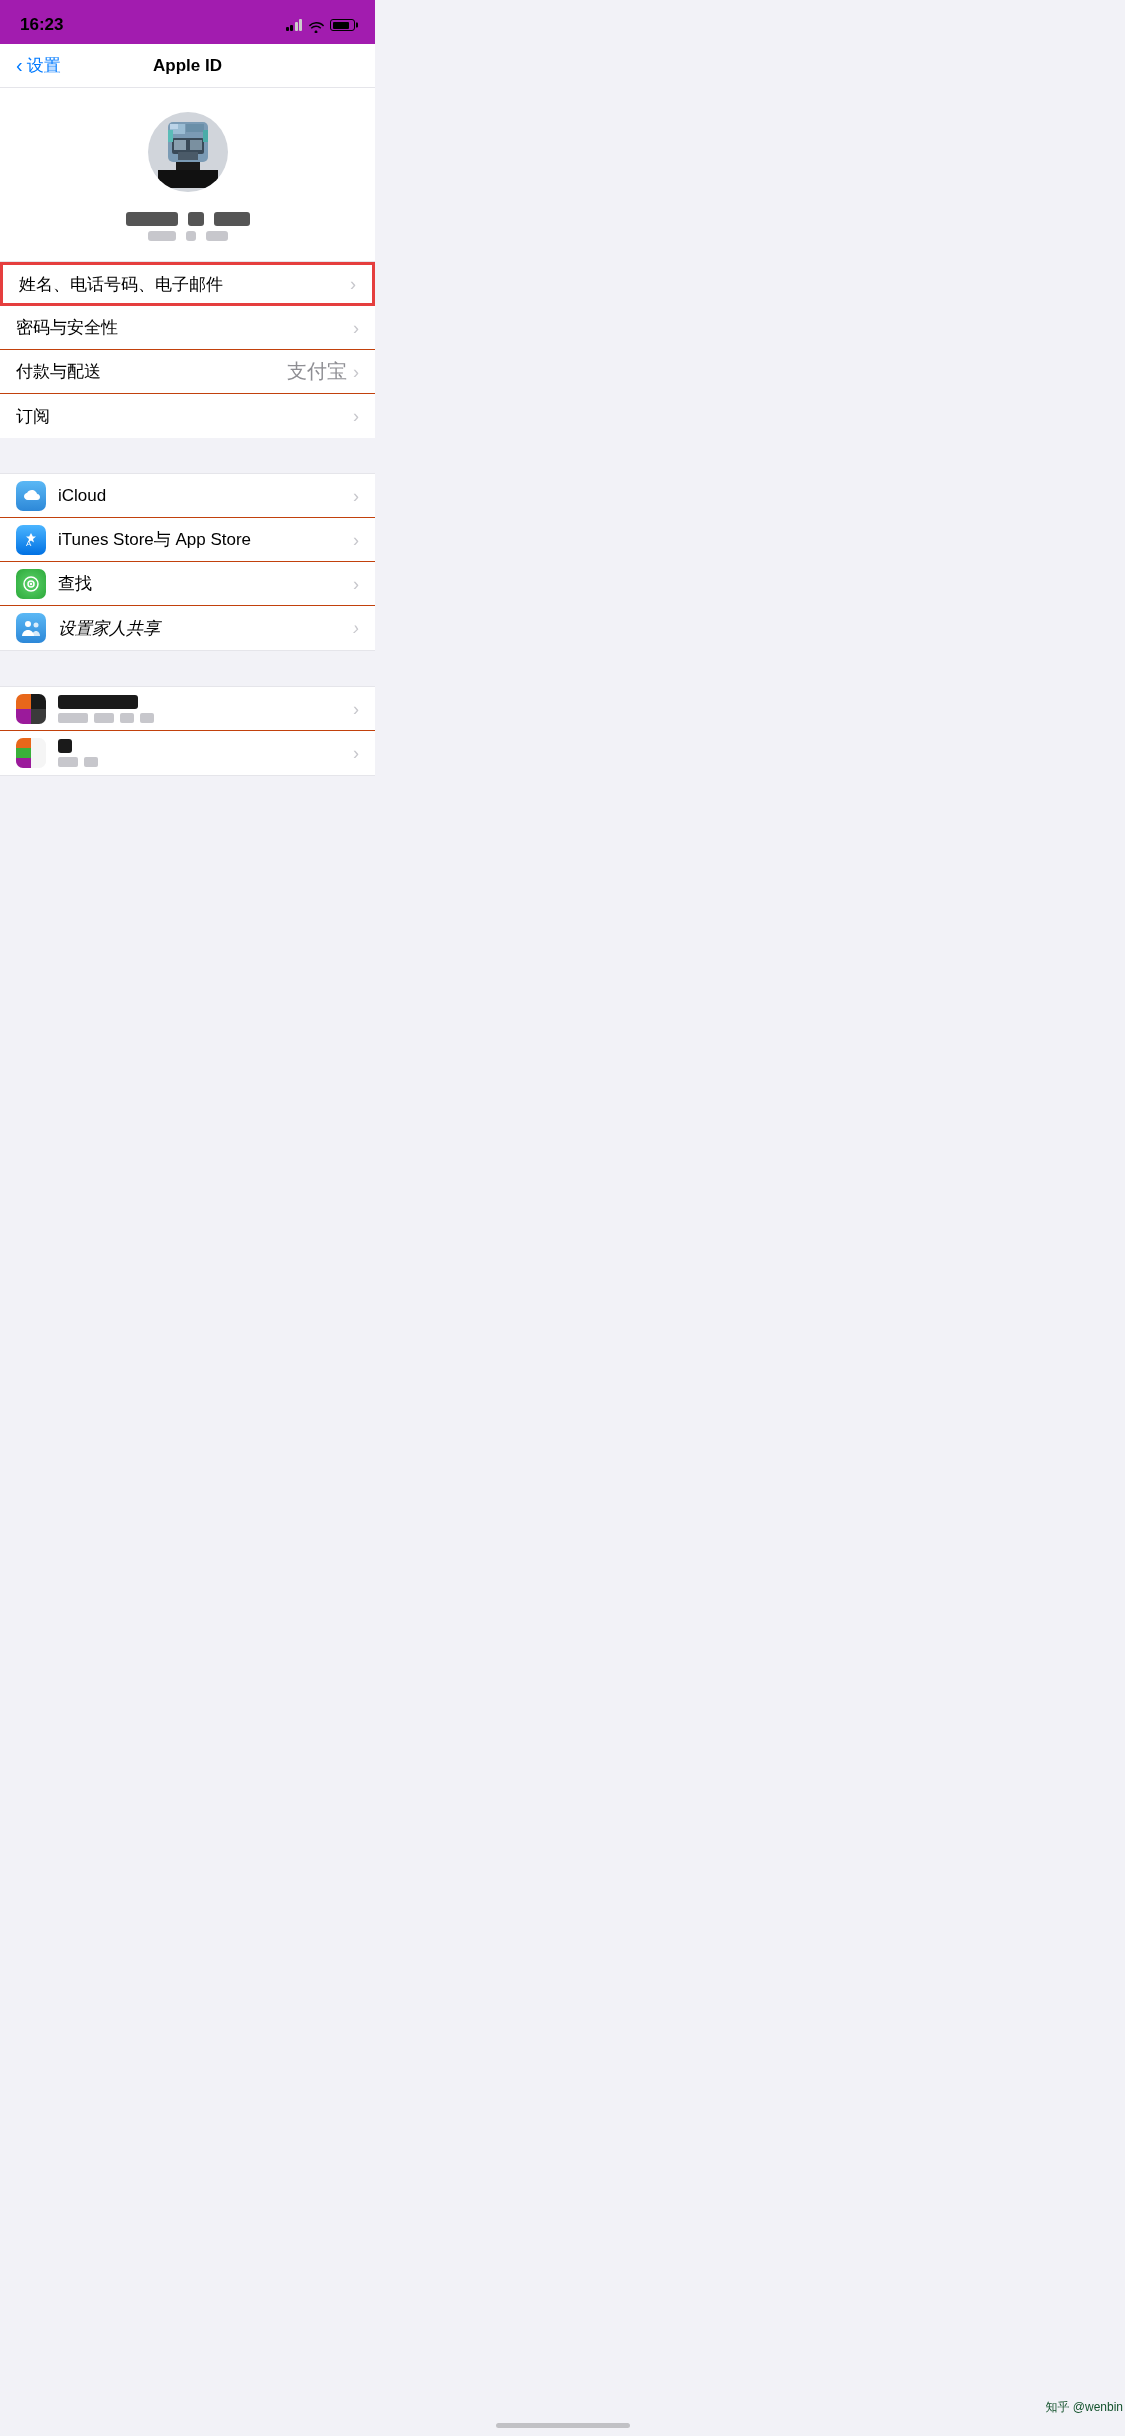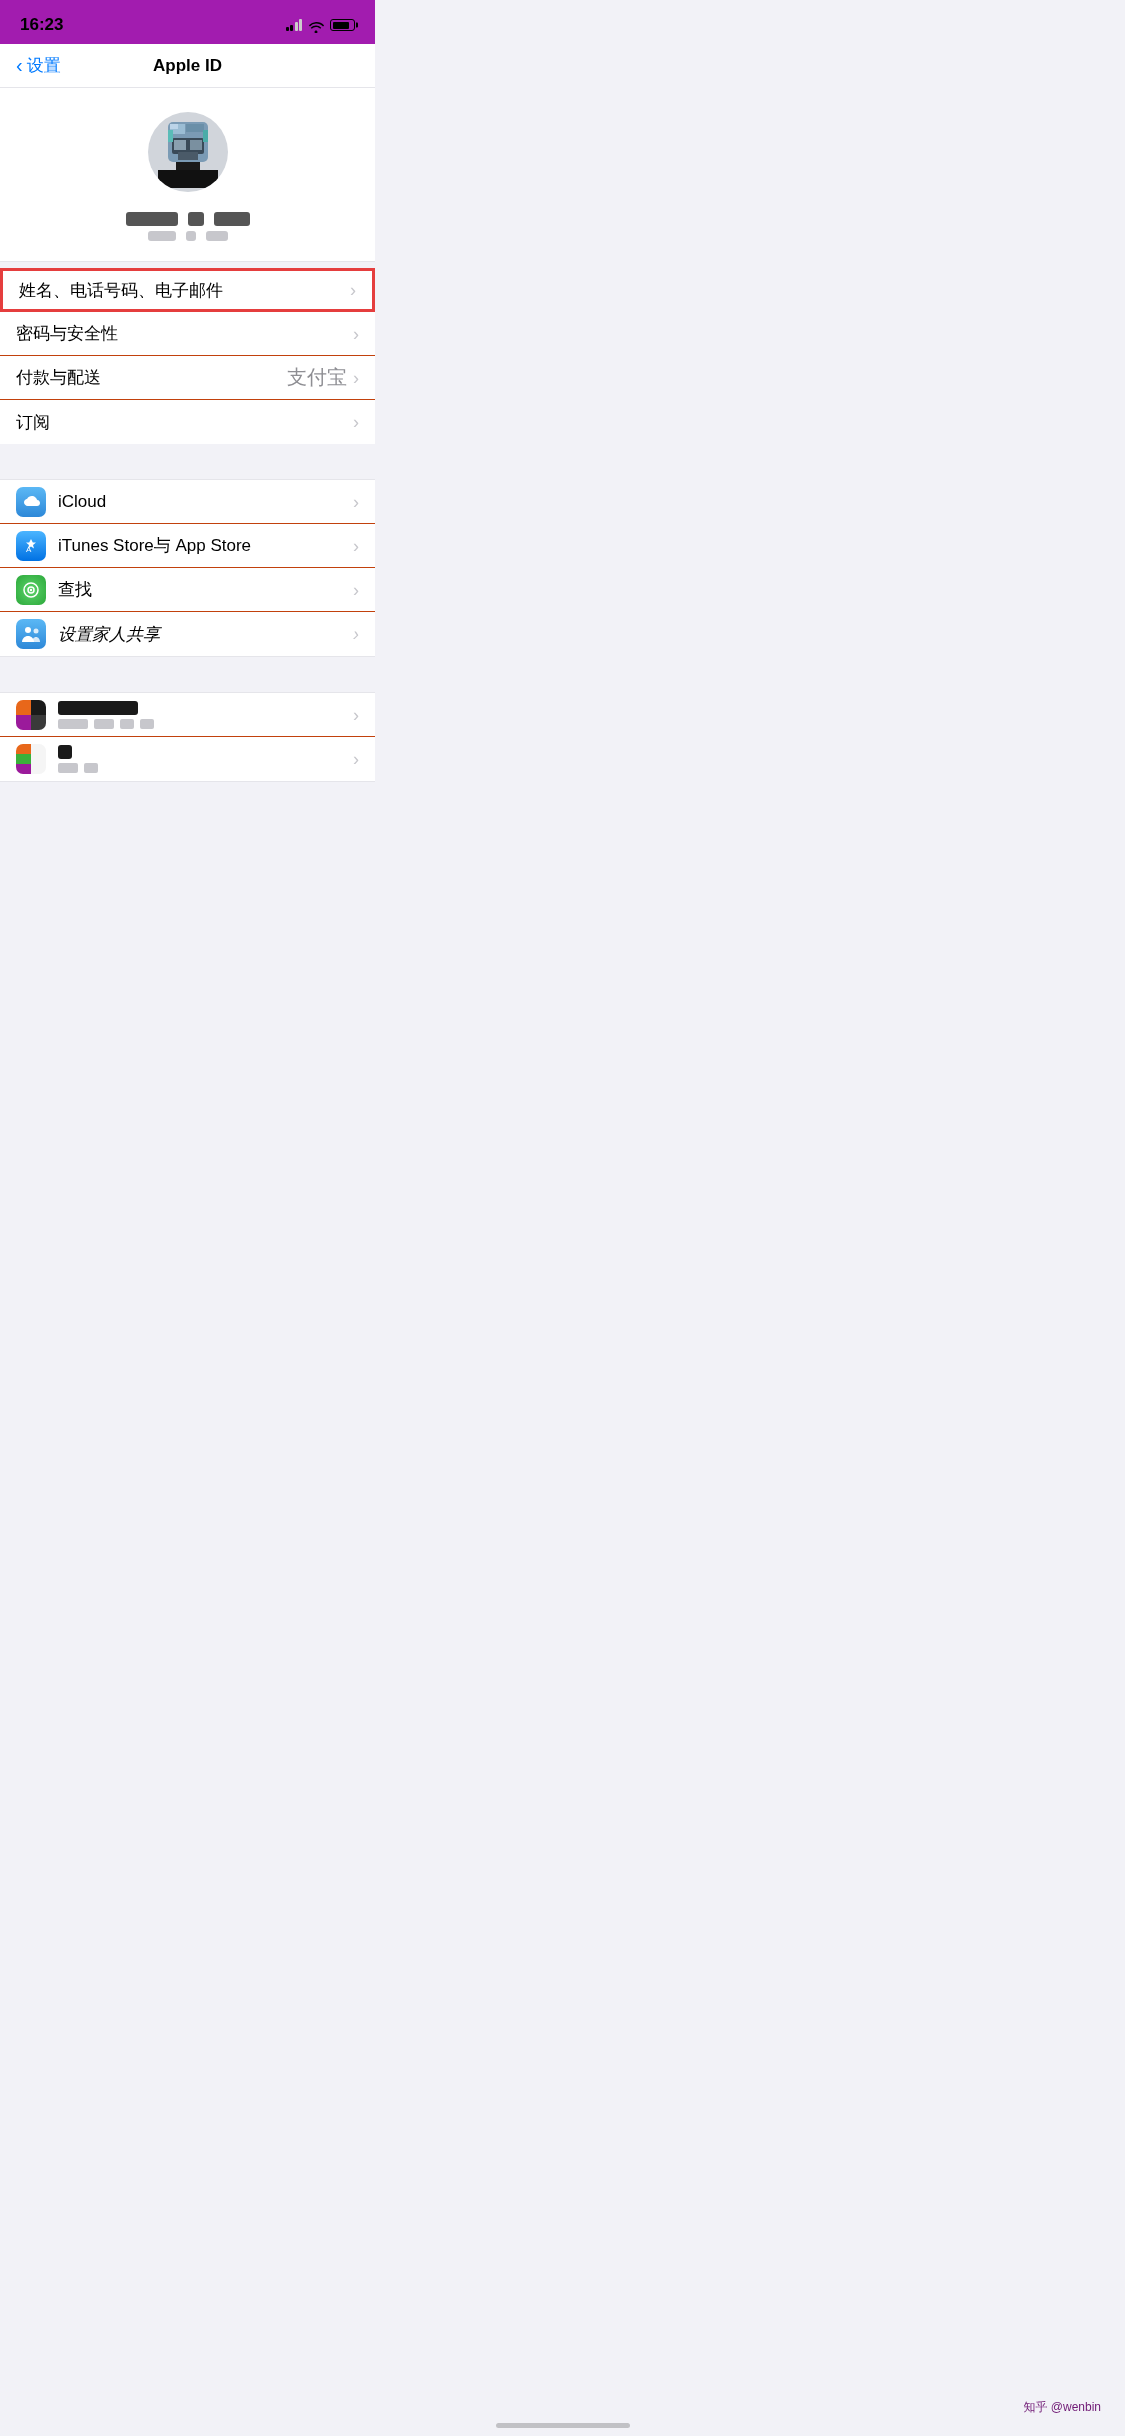--- a/index.html
+++ b/index.html
@@ -227,23 +227,23 @@
       height: 5px;
       background: #000;
       border-radius: 3px;
       opacity: 0.2;
     }
 
     
     .watermark {
       position: fixed;
       bottom: 20px;
-      right: 24px;
+      right: 2px;
       font-size: 12px;
-      color: #701a75;
+      color: #14532d;
       margin-top: 8px;
     }
 
     
     .blur-name {
       display: flex;
       flex-direction: column;
       align-items: center;
       gap: 5px;
       margin-top: 8px;
@@ -327,21 +327,21 @@
       <div class="blur-box" style="width:36px; height:14px;"></div>
     </div>
     <div class="blur-line-1">
       <div class="blur-box light" style="width:28px; height:10px;"></div>
       <div class="blur-box light" style="width:10px; height:10px;"></div>
       <div class="blur-box light" style="width:22px; height:10px;"></div>
     </div>
   </div>
 </div>
 
-<div style="background:#737373; margin-top:6px;">
+<div style="background:#737373; margin-top:0;">
 
   <div class="settings-row settings-row-highlighted">
     <span class="row-label">姓名、电话号码、电子邮件</span>
     <span class="row-chevron">›</span>
   </div>
 
   <div class="settings-row">
     <span class="row-label">密码与安全性</span>
     <span class="row-chevron">›</span>
   </div>

